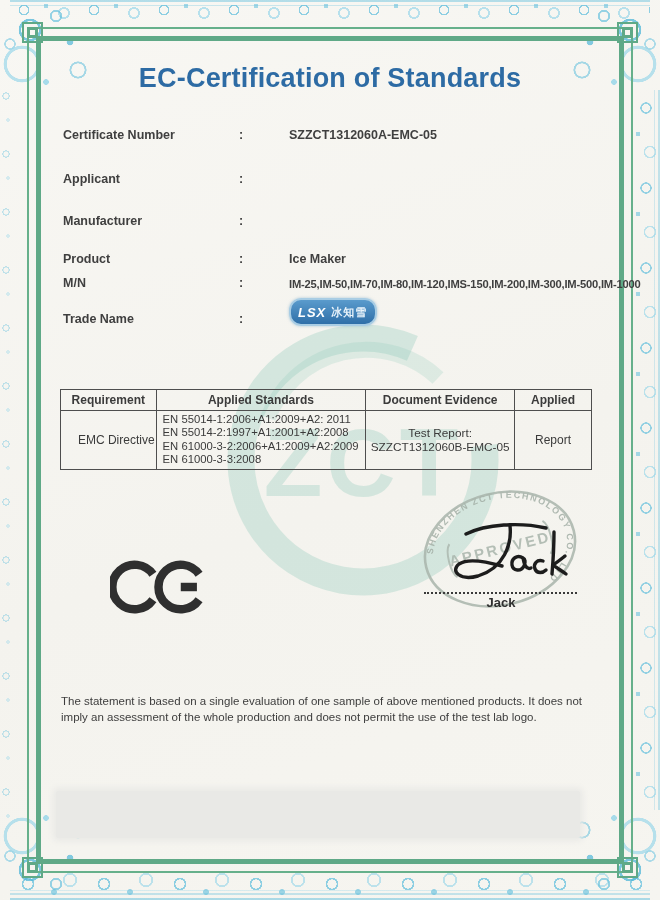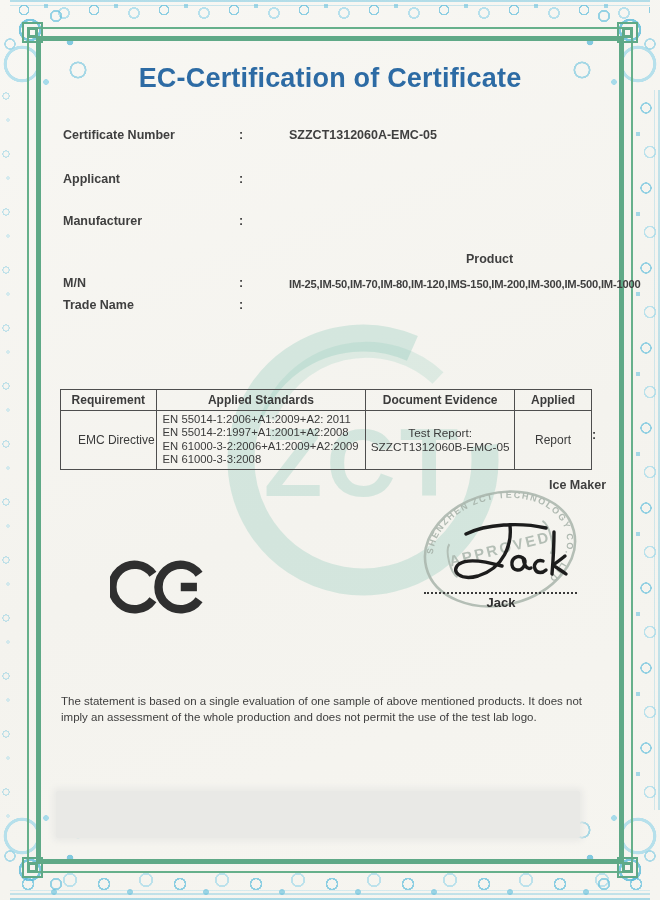--- a/index.html
+++ b/index.html
@@ -70,21 +70,21 @@
   
   .content{position:absolute;inset:0;z-index:1;color:#3c3c3c;}
   .title{position:absolute;left:41px;right:41px;top:63px;text-align:center;
     color:#2d6ba4;font-size:27px;font-weight:bold;letter-spacing:.2px;}
   .field-row{position:absolute;left:63px;right:54px;display:flex;align-items:flex-end;
     font-size:12.5px;font-weight:bold;color:#3f3f3f;gap:36px;}
   .field-label{width:140px;flex:0 0 140px;}
   .field-colon{width:14px;flex:0 0 14px;}
   .field-value{flex:1;}
   .row-cert{top:128px;} .row-app{top:172px;} .row-man{top:214px;}
-  .row-prod{top:252px;flex-direction:column;} .row-mn{top:276px;} .row-tn{top:298px;}
+  .row-prod{top:252px;} .row-mn{top:276px;} .row-tn{top:298px;}
   .row-mn .field-value{font-size:11.2px;letter-spacing:-.2px;white-space:nowrap;}
 
   .trade-logo{display:inline-flex;align-items:center;height:24px;border-radius:12px;
     background:linear-gradient(180deg,#5a9bcc,#2f6fa8);border:2px solid #a9cde4;
     padding:0 8px 0 7px;box-shadow:0 0 3px rgba(120,170,200,.6);}
   .trade-logo .latin{color:#fff;font-weight:bold;font-style:italic;font-size:13px;letter-spacing:1px;}
   .trade-logo .cjk{color:#eaf4fb;font-weight:bold;font-size:11px;margin-left:5px;letter-spacing:1px;}
 
   table.standards{position:absolute;left:60px;top:389px;width:532px;border-collapse:collapse;
     font-size:12px;color:#3b3b3b;background:transparent;}
@@ -135,21 +135,21 @@
   <div class="knot br"></div>
 
   <svg class="watermark" viewBox="0 0 330 310">
     <circle cx="165" cy="152" r="122" fill="none" stroke="rgba(137,199,182,0.30)" stroke-width="27" stroke-dasharray="640 130" stroke-dashoffset="-60" transform="rotate(-35 165 152)"></circle>
     <path d="M70 110 A105 105 0 0 1 240 70" fill="none" stroke="rgba(137,199,182,0.22)" stroke-width="16"></path>
     <text x="165" y="188" text-anchor="middle" font-size="96" letter-spacing="4" fill="rgba(137,199,182,0.30)">ZCT</text>
   </svg>
 
   <div class="content">
 
-    <div class="title">EC-Certification of Certificate</div>
+    <div class="title">EC-Certification of Standards</div>
 
     <div class="field-row row-cert">
       <span class="field-label">Certificate Number</span>
       <span class="field-colon">:</span>
       <span class="field-value">SZZCT1312060A-EMC-05</span>
     </div>
     <div class="field-row row-app">
       <span class="field-label">Applicant</span>
       <span class="field-colon">:</span>
       <span class="field-value"></span>
@@ -165,20 +165,26 @@
       <span class="field-value">Ice Maker</span>
     </div>
     <div class="field-row row-mn">
       <span class="field-label">M/N</span>
       <span class="field-colon">:</span>
       <span class="field-value">IM-25,IM-50,IM-70,IM-80,IM-120,IMS-150,IM-200,IM-300,IM-500,IM-1000</span>
     </div>
     <div class="field-row row-tn">
       <span class="field-label">Trade Name</span>
       <span class="field-colon">:</span>
+      <span class="field-value">
+        <span class="trade-logo">
+          <span class="latin">LSX</span>
+          <span class="cjk">冰知雪</span>
+        </span>
+      </span>
     </div>
 
     <table class="standards">
       <thead>
         <tr>
           <th>Requirement</th>
           <th>Applied Standards</th>
           <th>Document Evidence</th>
           <th>Applied</th>
         </tr>

